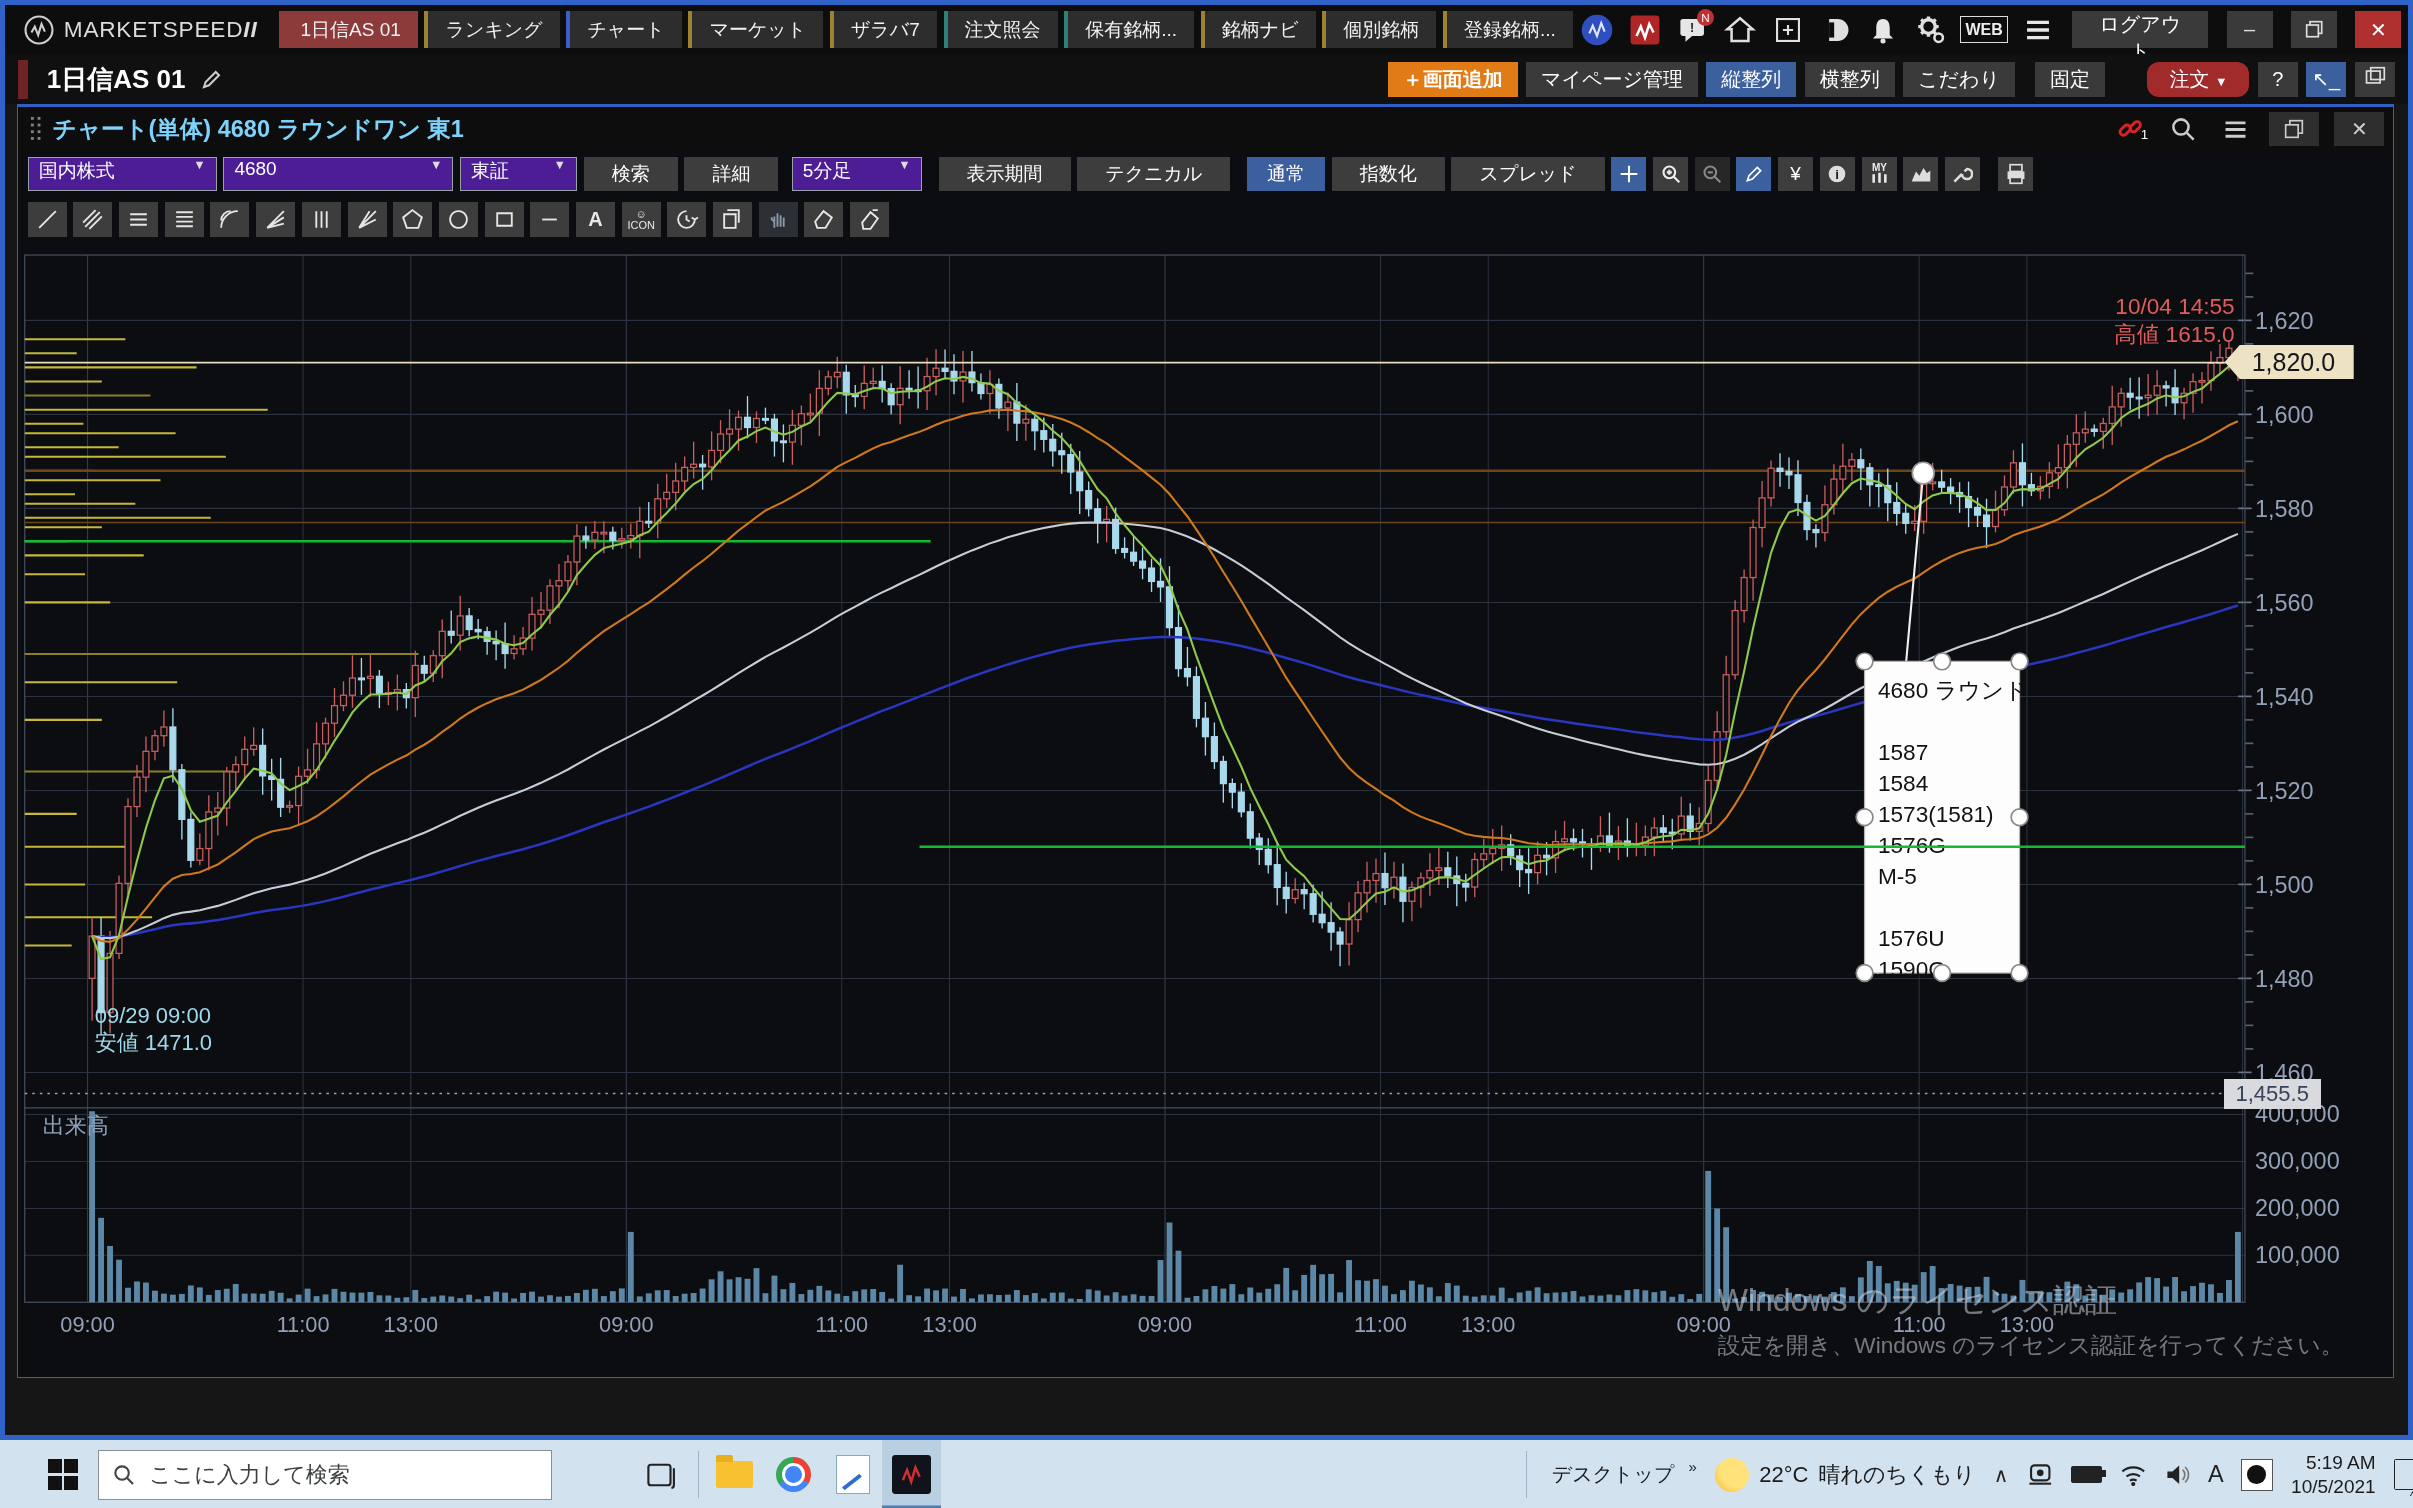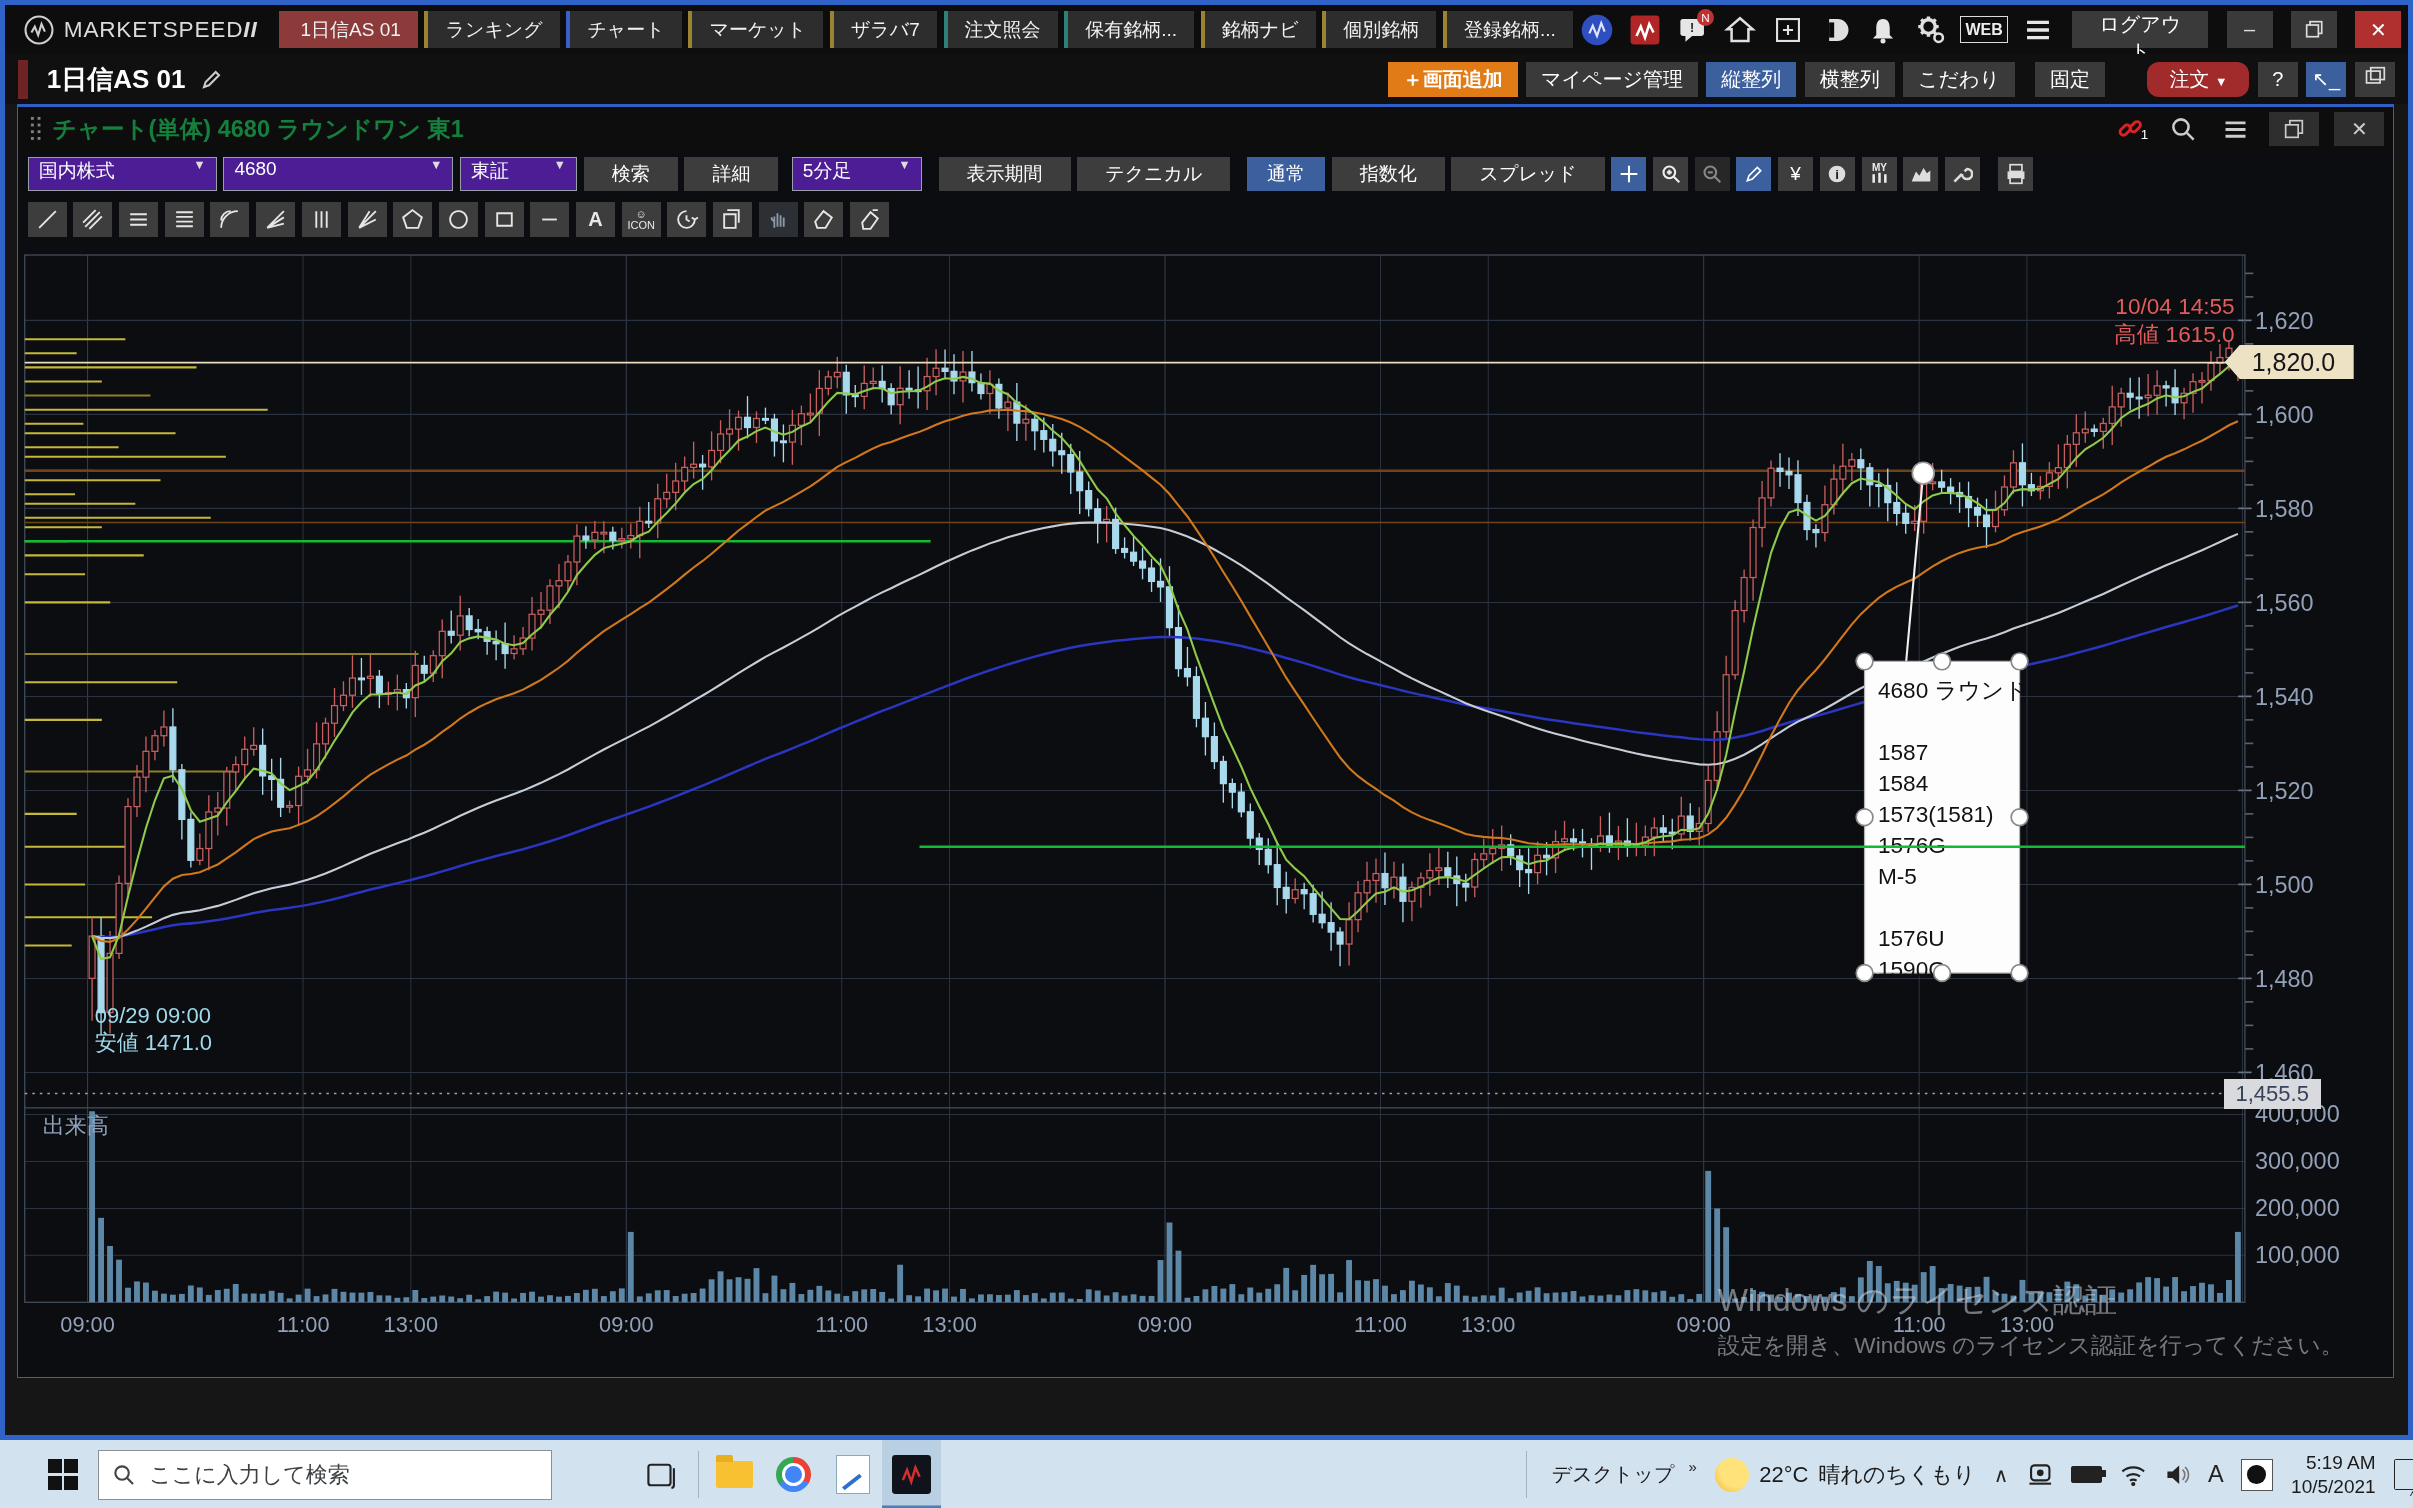--- a/index.html
+++ b/index.html
@@ -35,21 +35,21 @@
   .pbtn.red{background:#a12a2a;padding:0 22px;border-radius:12px;}
   .pbtn.sq{width:40px;padding:0;}
   
   .app-body{flex:1;background:#161616;position:relative;}
   .chart-window{position:absolute;left:11.7px;top:0;width:2377px;height:1274px;
       background:#0b0d10;border:1.7px solid #2f5fc4;border-top-width:3.4px;box-sizing:border-box;
       display:flex;flex-direction:column;}
   .cw-titlebar{height:44px;display:flex;align-items:center;background:#0d0d0d;padding:0 8.4px;flex:0 0 auto;}
   .grip{width:13.4px;height:28.5px;margin:0 10px 0 3.4px;
       background-image:radial-gradient(circle,#808080 1.4px,transparent 1.6px);background-size:6.7px 6.7px;}
-  .cw-title{font-size:23.5px;font-weight:bold;color:#15803d;}
+  .cw-title{font-size:23.5px;font-weight:bold;color:#7dd3fc;}
   .cw-right{margin-left:auto;display:flex;align-items:center;gap:15px;}
   .cw-ic{width:37px;height:34px;display:flex;align-items:center;justify-content:center;}
   .cw-ic.boxed{background:#2e2e2e;width:50px;}
   .link-sub{color:#fff;font-size:13.4px;margin:11.7px 0 0 -3.4px;}
   .cw-toolbar{height:45px;display:flex;align-items:center;gap:6.7px;padding:0 10px;flex:0 0 auto;background:#0b0d10;}
   .csel{height:34px;background:#4c1d95;border:0.8px solid #9aa0a8;color:#fff;font-size:19px;
       display:flex;padding:0 10px;box-sizing:border-box;}
   .csel .car{margin-left:auto;font-size:12.6px;color:#ddd;padding-left:10px;}
   .cbtn{height:34px;background:#3d3d3d;border:none;color:#fff;font-size:19px;padding:0 28px;white-space:nowrap;}
   .cbtn.on{background:#3c5f9e;}

